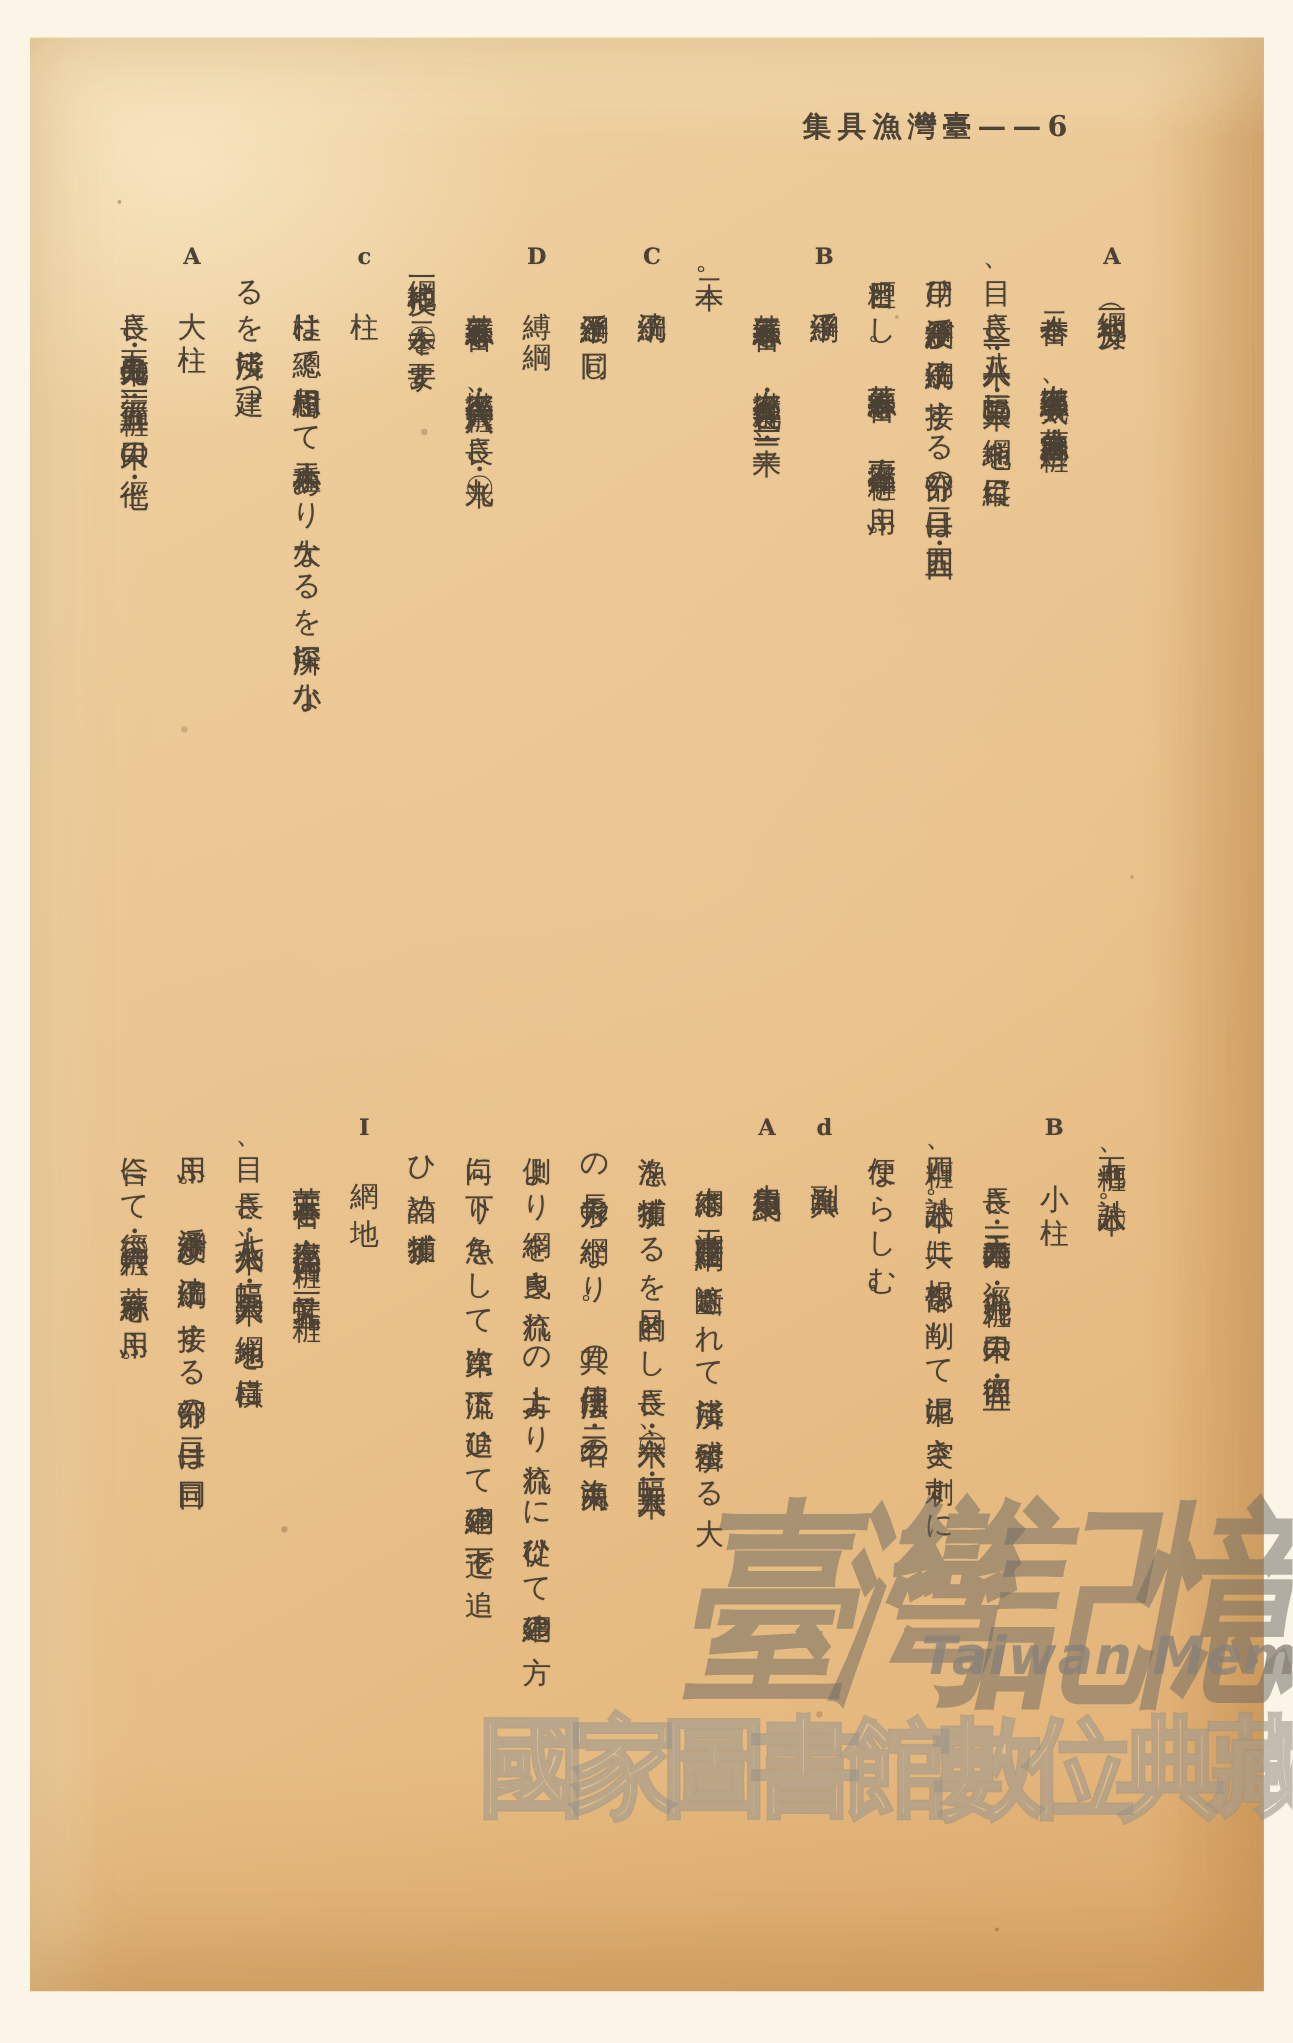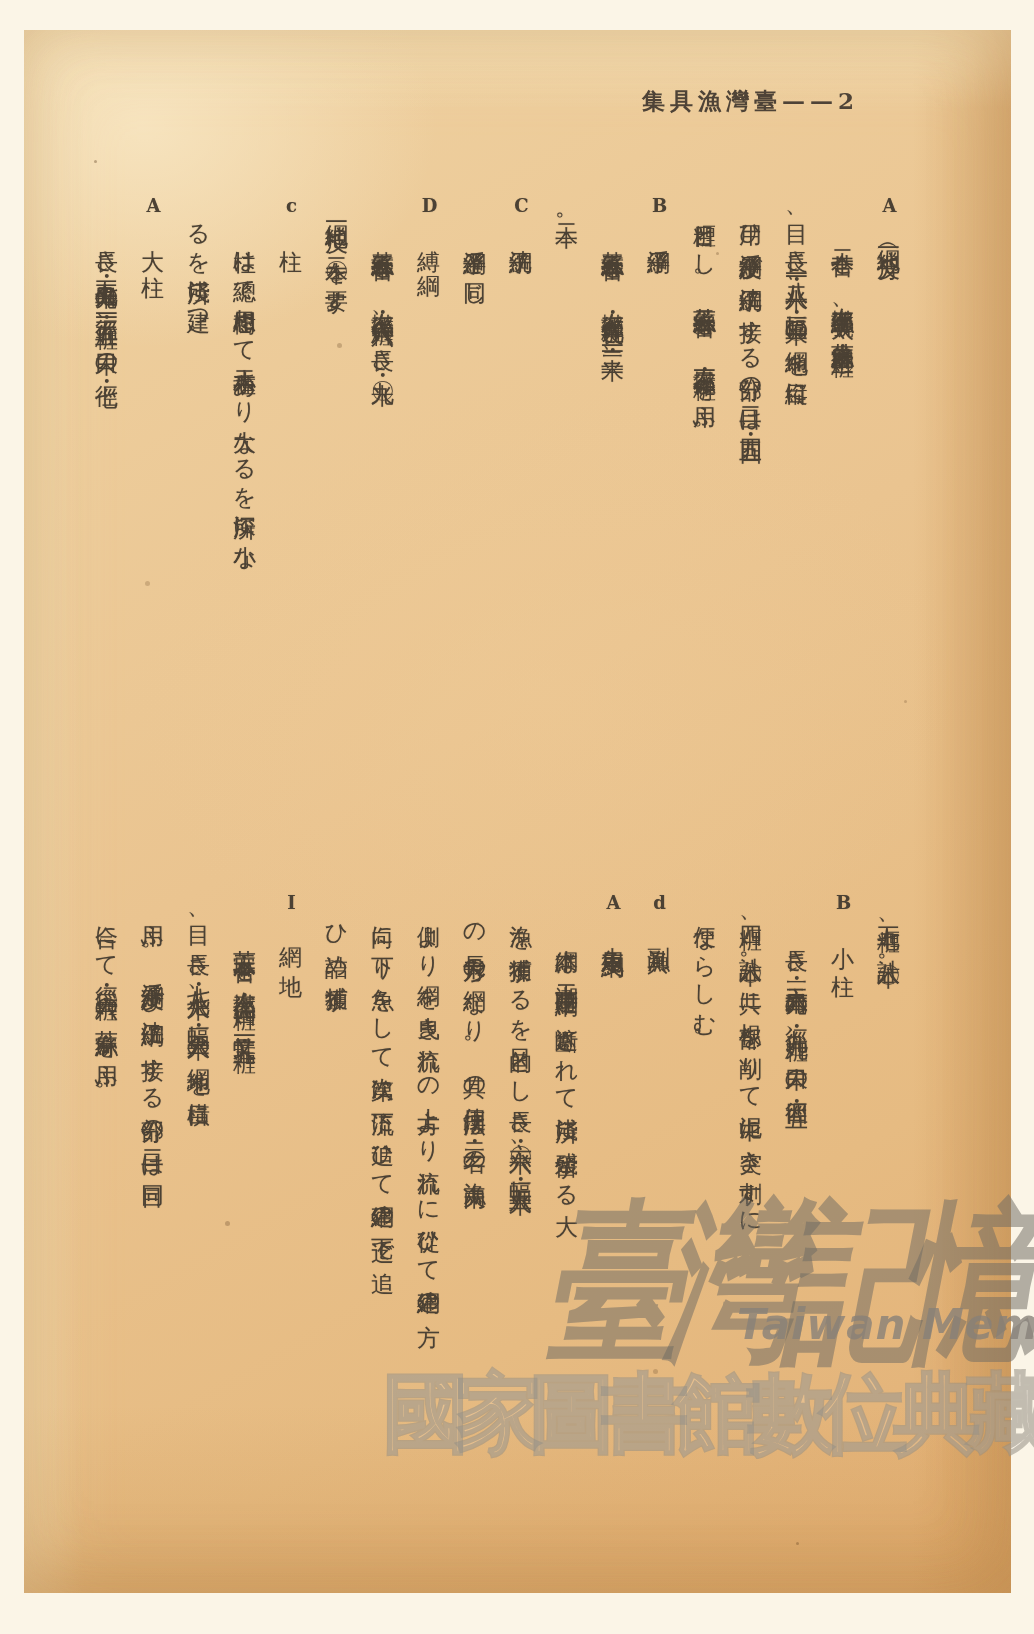--- a/index.html
+++ b/index.html
@@ -79,21 +79,21 @@
     -webkit-text-stroke:2.5px rgba(150,143,133,0.55);
     white-space:nowrap;
   }
 </style>
 </head>
 <body>
 
 <div class="scan">
   <div class="paper">
     <div class="specks"></div>
-    <div class="header">集具漁灣臺——2</div>
+    <div class="header">集具漁灣臺——6</div>
     <div class="block upper">
         <div class="col sec"><span class="marker">A</span><span class="sec-title">網地（一反分）</span></div>
         <div class="col first">二本合せ、左撚綿絲五號太、苧麻絲本目三・〇三糎</div>
         <div class="col cont">目、長さ一八一・八二米、幅三・〇三米の網地を縦目に</div>
         <div class="col cont">用ひ浮子綱及び沈子綱に接する部分の二目は四・五四</div>
         <div class="col cont">糎目とし。苧麻絲二本合せ。左撚徑二・一糎を用ふ。</div>
         <div class="col sec"><span class="marker">B</span><span class="sec-title">浮子綱</span></div>
         <div class="col first">黃麻絲三本合せ、左撚徑〇・九糎長さ一二三・一米、</div>
         <div class="col cont">二本。</div>
         <div class="col sec"><span class="marker">C</span><span class="sec-title">沈子綱</span></div>

